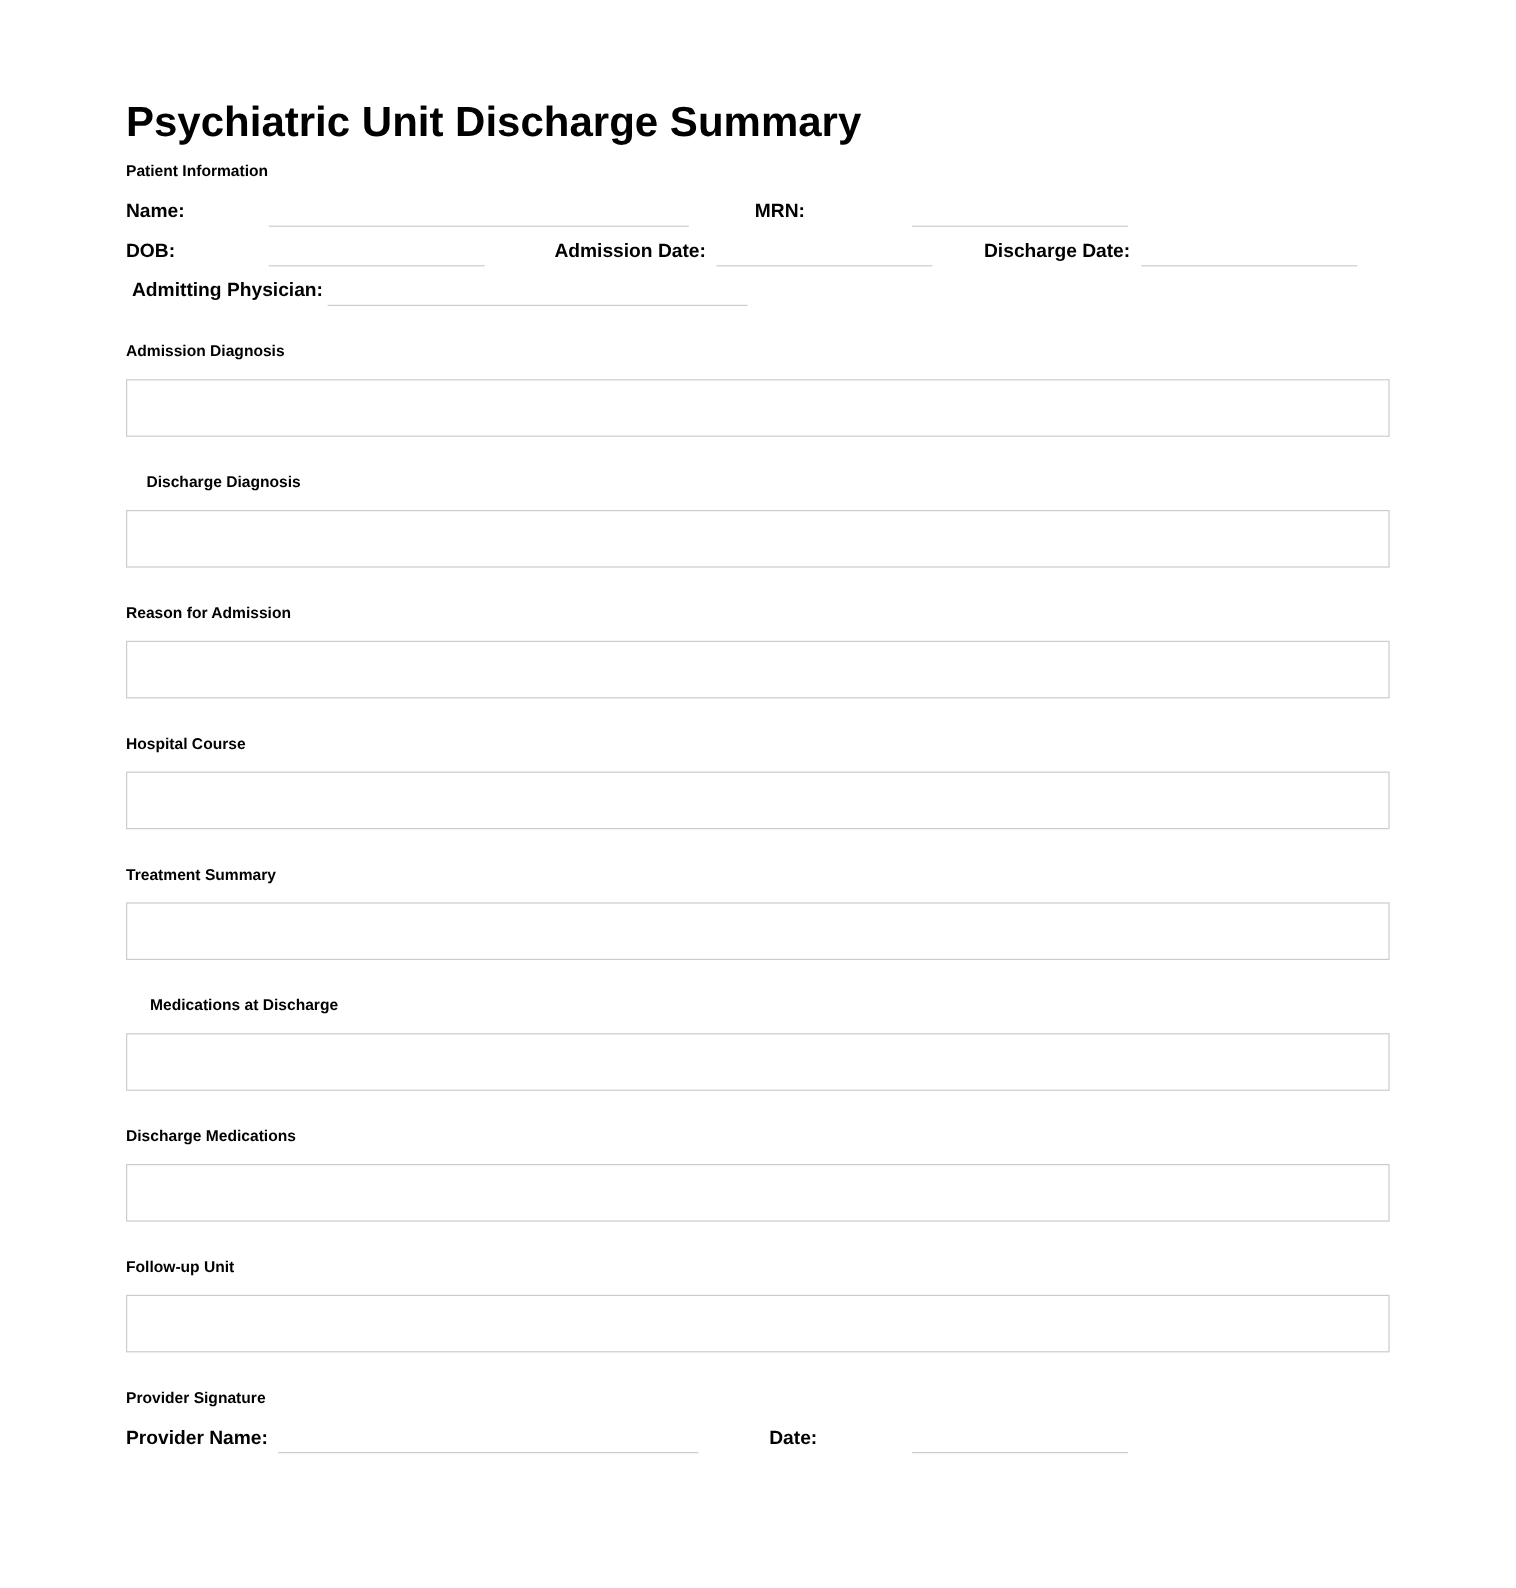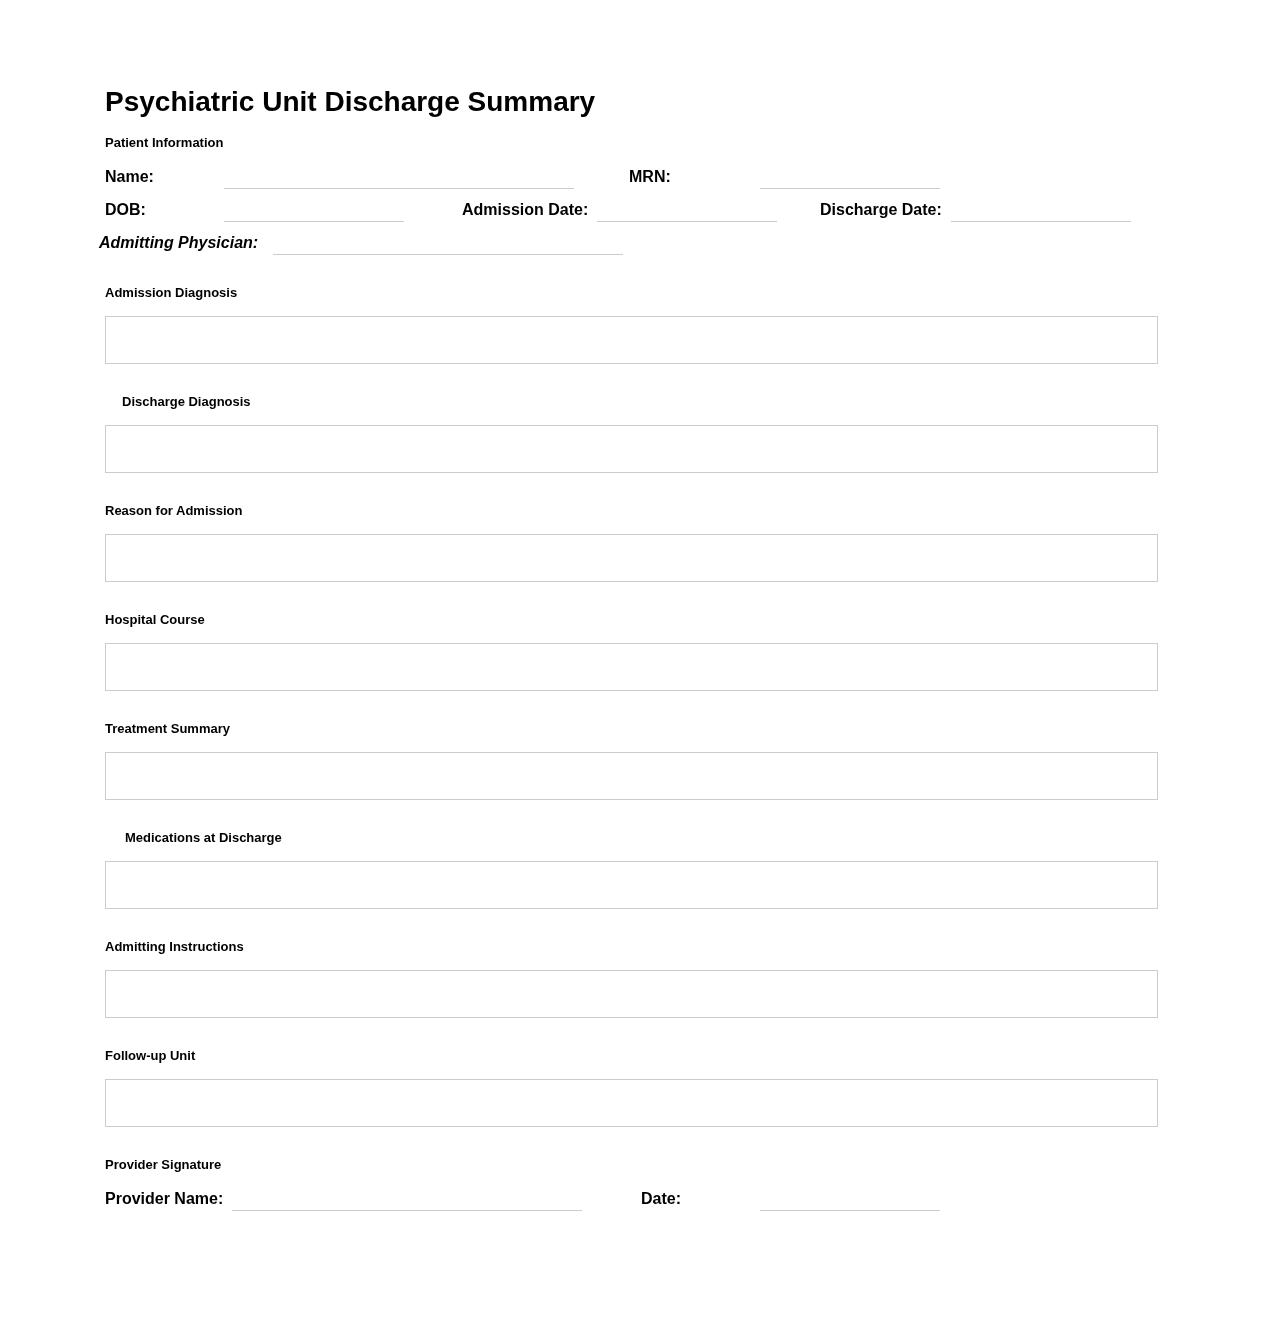--- a/index.html
+++ b/index.html
@@ -1,17 +1,17 @@
 <!DOCTYPE html>
 <html><head>
 <meta charset="utf-8">
 <style>
   html, body { margin: 0; padding: 0; background: #ffffff; }
   body { width: 1263px; height: 1323px; position: relative; font-family: "Liberation Sans", sans-serif; color: #000; }
-  .title { position: absolute; left: 105px; top: 82px; font-size: 28px; font-weight: bold; margin: 0; line-height: 40px; }
+  .title { position: absolute; left: 105px; top: 82px; font-size: 35px; font-weight: bold; margin: 0; line-height: 40px; }
   .h2 { position: absolute; left: 105px; font-size: 13px; font-weight: bold; line-height: 22px; margin: 0; }
   .lbl { position: absolute; font-size: 16px; font-weight: bold; line-height: 20px; white-space: nowrap; }
   .line { position: absolute; height: 0; border-bottom: 1px solid #cccccc; background: transparent; border-top: none; border-left: none; border-right: none; outline: none; padding: 0; }
   .box { position: absolute; left: 105px; width: 1051px; height: 46px; border: 1px solid #cccccc; background: #fff; padding: 0; margin: 0; resize: none; outline: none; }
 </style>
 </head>
 <body>
 
 <h1 class="title">Psychiatric Unit Discharge Summary</h1>
 
@@ -26,21 +26,21 @@
 
   <span class="lbl" style="left:105px; top:200px;">DOB:</span>
   <input class="line" style="left: 224px; top: 201px; width: 180px; height: 20px;" value="">
 
   <span class="lbl" style="left:462px; top:200px;">Admission Date:</span>
   <input class="line" style="left: 597px; top: 201px; width: 180px; height: 20px;" value="">
 
   <span class="lbl" style="left:820px; top:200px;">Discharge Date:</span>
   <input class="line" style="left: 951px; top: 201px; width: 180px; height: 20px;" value="">
 
-  <span class="lbl" style="left:99px; top:233px;font-style:italic;">Admitting Physician:</span>
+  <span class="lbl" style="left:110px; top:233px;">Admitting Physician:</span>
   <input class="line" style="left: 273px; top: 234px; width: 350px; height: 20px;" value="">
 </div>
 
 <div>
   <h2 class="h2" style="top:282px;">Admission Diagnosis</h2>
   <textarea class="box" style="top: 316px;"></textarea>
 </div>
 
 <div>
   <h2 class="h2" style="top:391px;margin-left:17px;">Discharge Diagnosis</h2>
@@ -61,21 +61,21 @@
   <h2 class="h2" style="top:718px;">Treatment Summary</h2>
   <textarea class="box" style="top: 752px;"></textarea>
 </div>
 
 <div>
   <h2 class="h2" style="top:827px;margin-left:20px;">Medications at Discharge</h2>
   <textarea class="box" style="top: 861px;"></textarea>
 </div>
 
 <div>
-  <h2 class="h2" style="top:936px;">Admitting Instructions</h2>
+  <h2 class="h2" style="top:936px;">Discharge Medications</h2>
   <textarea class="box" style="top: 970px;"></textarea>
 </div>
 
 <div>
   <h2 class="h2" style="top:1045px;">Follow-up Unit</h2>
   <textarea class="box" style="top: 1079px;"></textarea>
 </div>
 
 <div>
   <h2 class="h2" style="top:1154px;">Provider Signature</h2>

